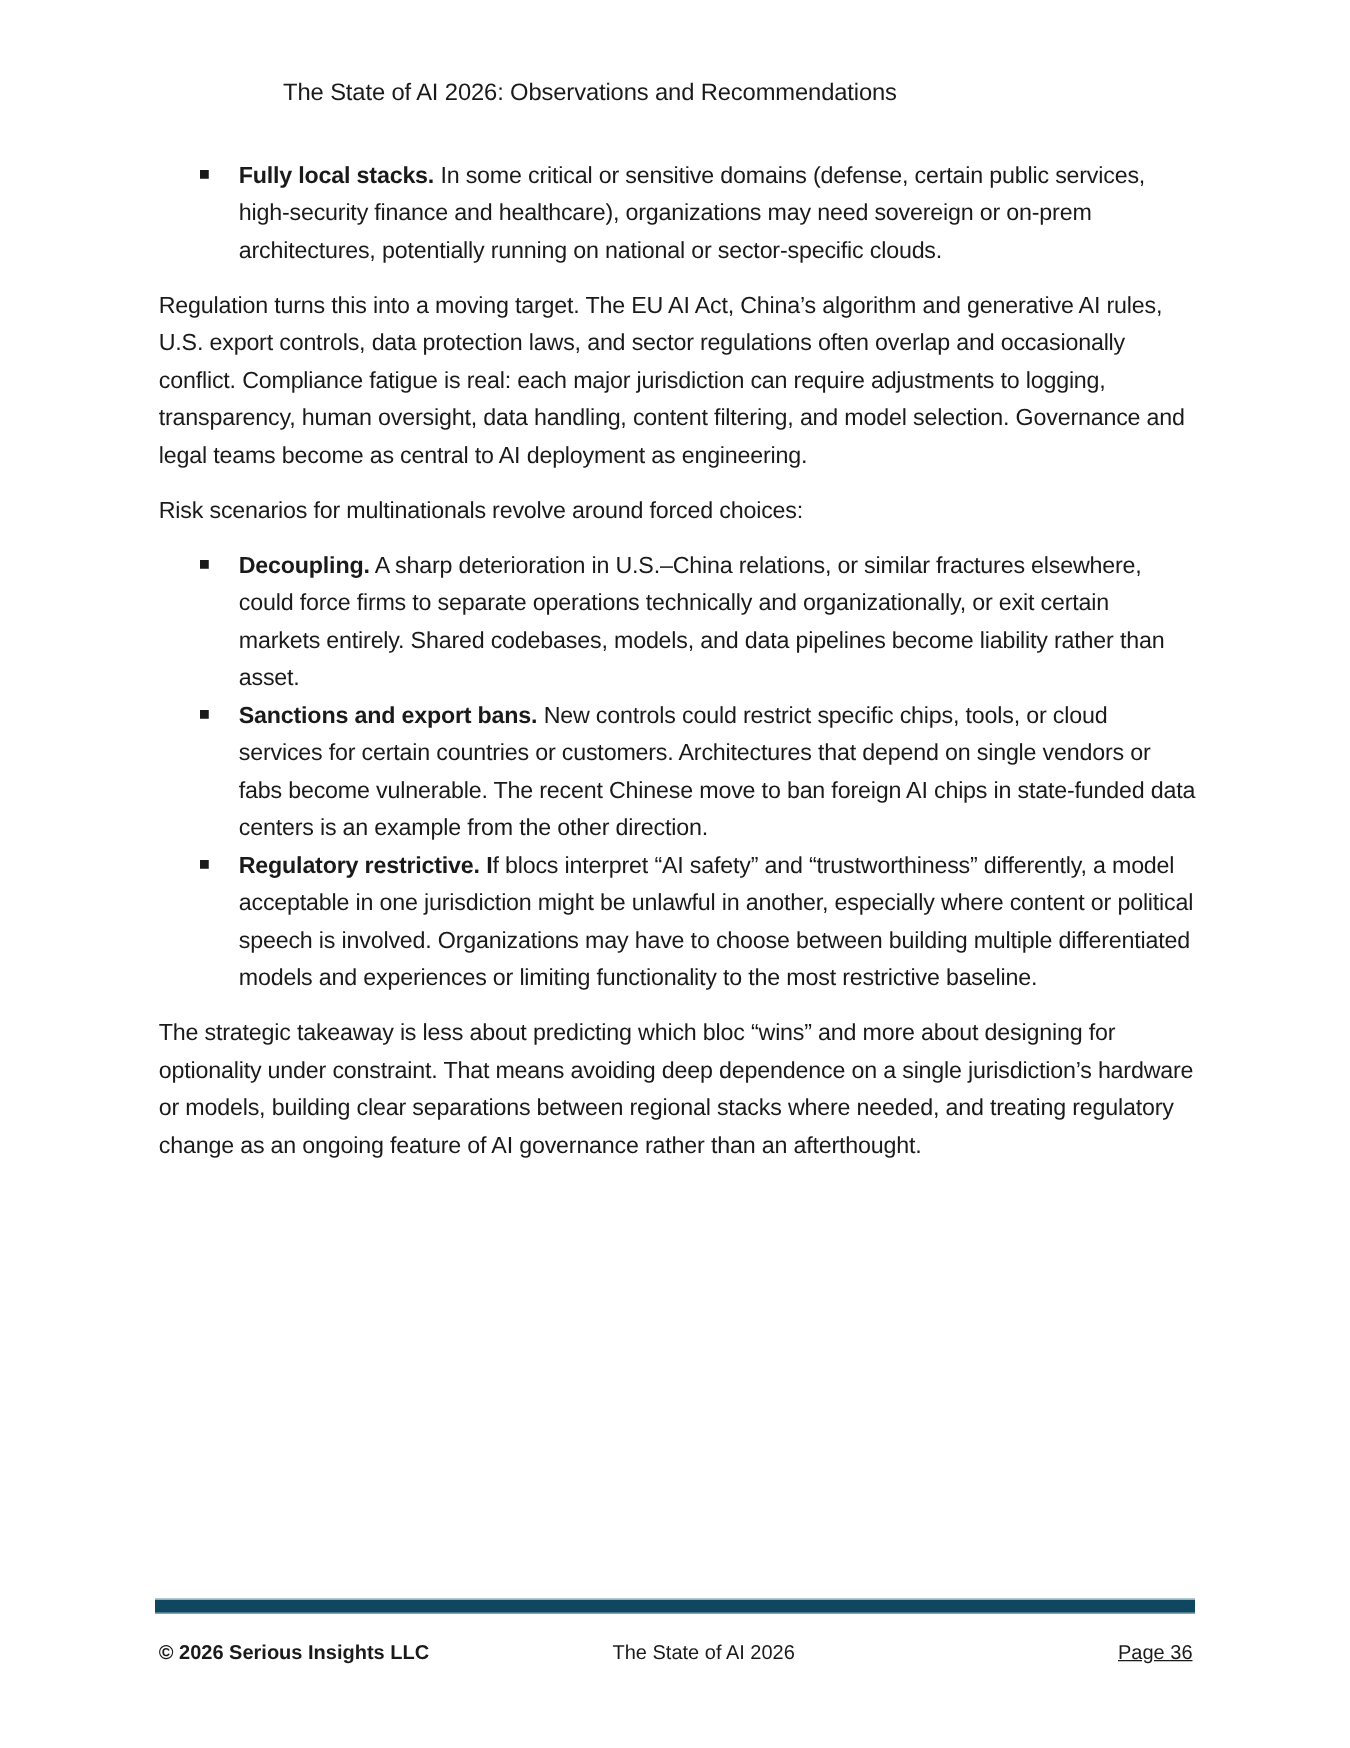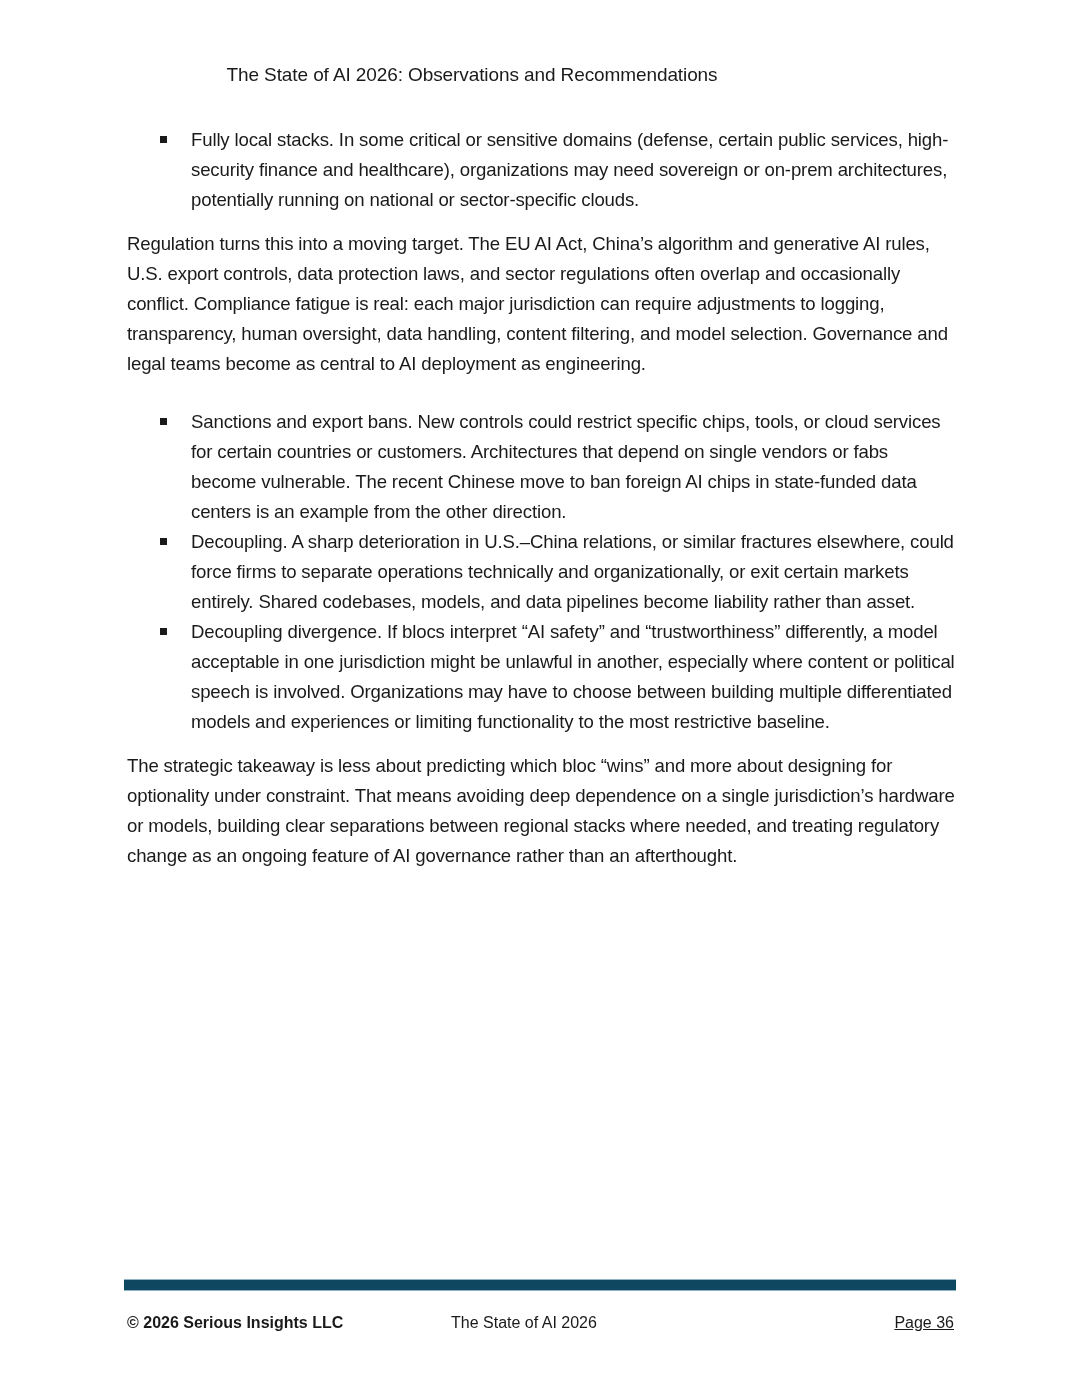--- a/index.html
+++ b/index.html
@@ -15,58 +15,59 @@
     position: absolute; top: 125px; left: 127px; width: 830px;
     font-size: 18.6px; line-height: 30px; letter-spacing: -0.15px;
   }
   ul.bullets { list-style: none; margin: 0; padding: 0; }
   ul.bullets li { position: relative; padding-left: 64px; }
   ul.bullets li .bullet {
     position: absolute; left: 33px; top: 11px; width: 7px; height: 7px; background: #1a1a1a;
   }
   p { margin: 0; }
   .gap { height: 14px; }
-  b { font-weight: normal; }
+  b { font-weight: bold; }
   .footer-bar {
     position: absolute; top: 1279px; left: 124px; width: 832px; height: 10px;
     background: #0f4761; border-top: 1px solid #8fb3c8; border-bottom: 1px solid #8fb3c8;
   }
   .footer { position: absolute; top: 1314px; font-size: 16px; }
   .footer.left { left: 127px; font-weight: bold; }
-  .footer.center { left: 451px; }
+  .footer.center { left: 490px; }
   .footer.right { right: 126px; text-decoration: underline; }
 </style>
 </head>
 <body>
 
 <div class="header">The State of AI 2026: Observations and Recommendations</div>
 
 <div class="content">
   <ul class="bullets">
     <li>
       <span class="bullet"></span>
       <b>Fully local stacks.</b><span> In some critical or sensitive domains (defense, certain public services, high-security finance and healthcare), organizations may need sovereign or on-prem architectures, potentially running on national or sector-specific clouds.</span>
     </li>
   </ul>
   <div class="gap"></div>
   <p>Regulation turns this into a moving target. The EU AI Act, China’s algorithm and generative AI rules, U.S. export controls, data protection laws, and sector regulations often overlap and occasionally conflict.  Compliance fatigue is real: each major jurisdiction can require adjustments to logging, transparency, human oversight, data handling, content filtering, and model selection. Governance and legal teams become as central to AI deployment as engineering.</p>
   <div class="gap"></div>
+  <p>Risk scenarios for multinationals revolve around forced choices:</p>
   <div class="gap"></div>
   <ul class="bullets">
+    <li>
+      <span class="bullet"></span>
+      <b>Decoupling.</b><span> A sharp deterioration in U.S.–China relations, or similar fractures elsewhere, could force firms to separate operations technically and organizationally, or exit certain markets entirely. Shared codebases, models, and data pipelines become liability rather than asset.</span>
+    </li>
     <li>
       <span class="bullet"></span>
       <b>Sanctions and export bans.</b><span> New controls could restrict specific chips, tools, or cloud services for certain countries or customers. Architectures that depend on single vendors or fabs become vulnerable. The recent Chinese move to ban foreign AI chips in state-funded data centers is an example from the other direction.</span>
     </li>
     <li>
       <span class="bullet"></span>
-      <b>Decoupling.</b><span> A sharp deterioration in U.S.–China relations, or similar fractures elsewhere, could force firms to separate operations technically and organizationally, or exit certain markets entirely. Shared codebases, models, and data pipelines become liability rather than asset.</span>
-    </li>
-    <li>
-      <span class="bullet"></span>
-      <b>Decoupling divergence. I</b><span>f blocs interpret “AI safety” and “trustworthiness” differently, a model acceptable in one jurisdiction might be unlawful in another, especially where content or political speech is involved. Organizations may have to choose between building multiple differentiated models and experiences or limiting functionality to the most restrictive baseline.</span>
+      <b>Regulatory restrictive. I</b><span>f blocs interpret “AI safety” and “trustworthiness” differently, a model acceptable in one jurisdiction might be unlawful in another, especially where content or political speech is involved. Organizations may have to choose between building multiple differentiated models and experiences or limiting functionality to the most restrictive baseline.</span>
     </li>
   </ul>
   <div class="gap"></div>
   <p>The strategic takeaway is less about predicting which bloc “wins” and more about designing for optionality under constraint. That means avoiding deep dependence on a single jurisdiction’s hardware or models, building clear separations between regional stacks where needed, and treating regulatory change as an ongoing feature of AI governance rather than an afterthought.</p>
 </div>
 
 <div class="footer-bar"></div>
 <div class="footer left">© 2026 Serious Insights LLC</div>
 <div class="footer center">The State of AI 2026</div>
 <div class="footer right">Page 36</div>

